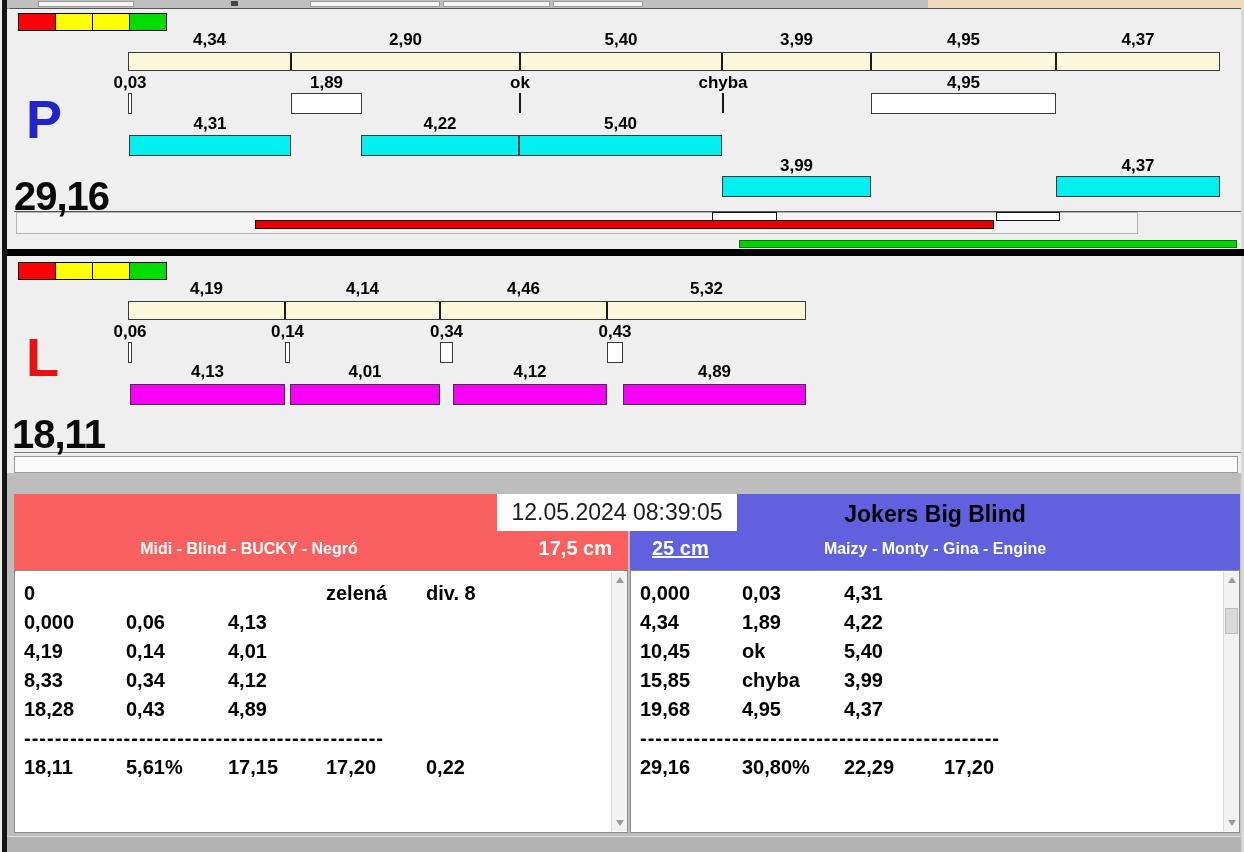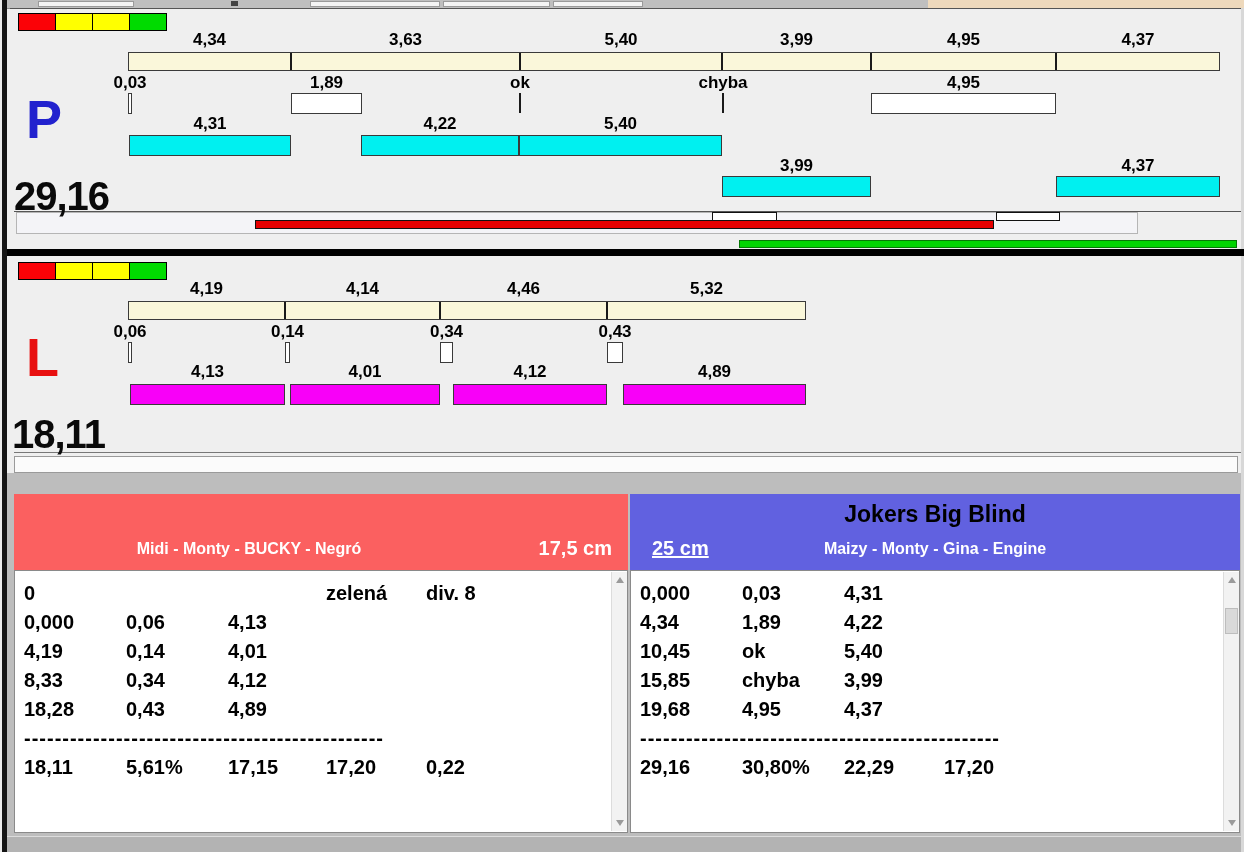--- a/index.html
+++ b/index.html
@@ -73,28 +73,29 @@
   <div class="track" style="left:14px;top:456px;width:1224px;height:17px;background:#FBFBFB;border-color:#9a9a9a;"></div>
   <div class="footer"></div>
 
   <div class="letter" id="p-letter" style="left: 26px; top: 92px; color: rgb(34, 34, 206);">P</div>
   <div class="total" style="left:14px;top:176px;">29,16</div>
 
   <div class="letter" id="l-letter" style="left: 26px; top: 330px; color: rgb(232, 16, 16);">L</div>
   <div class="total" style="left:12px;top:414px;">18,11</div>
 
   <div class="hdr" id="hdr-left" style="left: 14px; width: 614px; background: rgb(251, 96, 96);">
-    <div class="hdr-sub" style="left:0;width:470px;">Midi - Monty - BUCKY - Negró</div>
+    <div class="hdr-sub" style="left:0;width:470px;">Midi - Blind - BUCKY - Negró</div>
     <div class="hdr-height" style="right:16px;">17,5 cm</div>
   </div>
   <div class="hdr" id="hdr-right" style="left: 630px; width: 610px; background: rgb(97, 97, 224);">
     <div class="hdr-title" style="left:0;width:610px;">Jokers Big Blind</div>
     <div class="hdr-sub" style="left:0;width:610px;">Maizy - Monty - Gina - Engine</div>
     <div class="hdr-height" style="left:22px;text-decoration:underline;">25 cm</div>
   </div>
+  <div id="timestamp">12.05.2024 08:39:05</div>
 
   <div class="list" style="left:14px;width:614px;"></div>
   <div class="list" style="left:630px;width:610px;"></div>
 
   <div class="sb" style="left:611px;">
     <div class="tri-up"></div>
     <div class="tri-down"></div>
   </div>
   <div class="sb" style="left:1223px;">
     <div class="tri-up"></div>
@@ -102,21 +103,21 @@
     <div class="tri-down"></div>
   </div>
 
 <div class="sq" style="left: 18px; top: 13px; background: rgb(251, 2, 7);"></div>
     <div class="sq" style="left: 55px; top: 13px; background: rgb(255, 255, 0);"></div>
     <div class="sq" style="left: 92px; top: 13px; background: rgb(255, 255, 0);"></div>
     <div class="sq" style="left: 129px; top: 13px; background: rgb(0, 219, 0);"></div>
     <div class="bar" style="left: 128px; top: 52px; width: 1092px; background: rgb(250, 247, 218);"></div>
     <div class="blabel" style="left: 209.5px; top: 31px;">4,34</div>
     <div class="vdiv" style="left: 290px; top: 53px;"></div>
-    <div class="blabel" style="left: 405.5px; top: 31px;">3,63</div>
+    <div class="blabel" style="left: 405.5px; top: 31px;">2,90</div>
     <div class="vdiv" style="left: 519px; top: 53px;"></div>
     <div class="blabel" style="left: 621px; top: 31px;">5,40</div>
     <div class="vdiv" style="left: 721px; top: 53px;"></div>
     <div class="blabel" style="left: 796.5px; top: 31px;">3,99</div>
     <div class="vdiv" style="left: 870px; top: 53px;"></div>
     <div class="blabel" style="left: 963.5px; top: 31px;">4,95</div>
     <div class="vdiv" style="left: 1055px; top: 53px;"></div>
     <div class="blabel" style="left: 1138px; top: 31px;">4,37</div>
     <div class="blabel" style="left: 130px; top: 74px;">0,03</div>
     <div class="bar gapbox" style="left: 128px; top: 93px; width: 4px;"></div>

